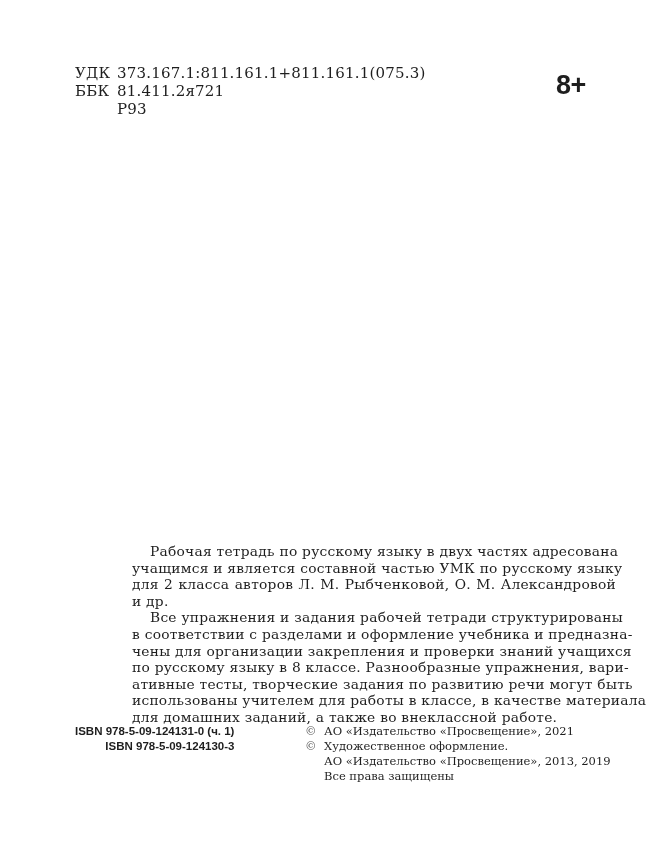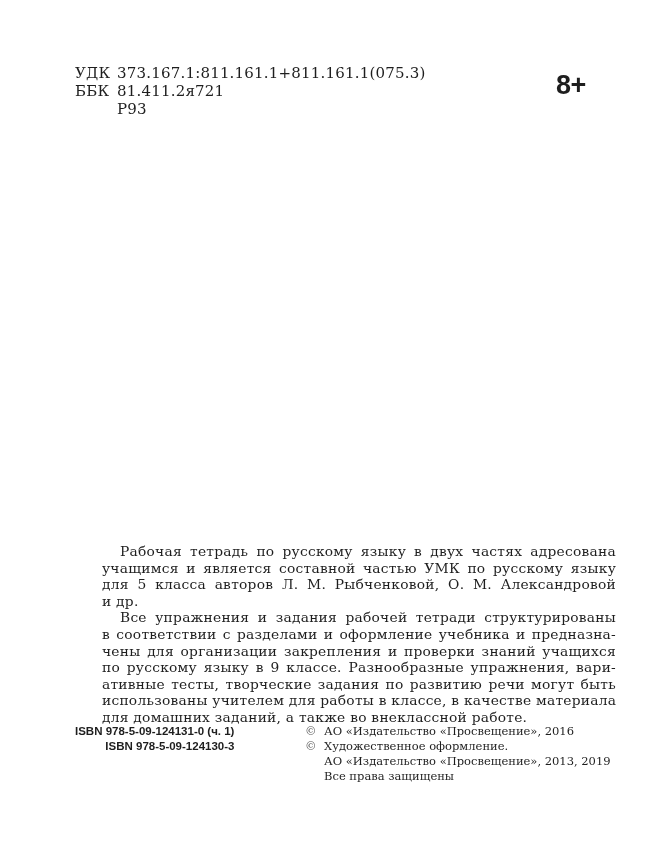--- a/index.html
+++ b/index.html
@@ -59,20 +59,21 @@
     }
     .annotation p {
       margin: 0;
       text-indent: 18px;
     }
     .annotation .line {
       display: block;
       text-align: justify;
       text-align-last: justify;
       white-space: nowrap;
+      margin-left: 30px;
     }
     .annotation .line.last {
       text-align-last: left;
     }
     .annotation .line.first {
       padding-left: 18px;
     }
     .isbn {
       position: absolute;
       left: 75px;
@@ -121,43 +122,43 @@
       <span>Р93</span>
     </div>
   </div>
 
   <div class="age">8+</div>
 
   <div class="annotation">
     <p>
       <span class="line first" style="text-indent:0">Рабочая тетрадь по русскому языку в двух частях адресована</span>
       <span class="line" style="text-indent:0">учащимся и является составной частью УМК по русскому языку</span>
-      <span class="line" style="text-indent:0">для 5 класса авторов Л. М. Рыбченковой, О. М. Александровой</span>
+      <span class="line" style="text-indent:0">для 2 класса авторов Л. М. Рыбченковой, О. М. Александровой</span>
       <span class="line last" style="text-indent:0">и др.</span>
     </p>
     <p>
       <span class="line first" style="text-indent:0">Все упражнения и задания рабочей тетради структурированы</span>
       <span class="line" style="text-indent:0">в соответствии с разделами и оформление учебника и предназна-</span>
       <span class="line" style="text-indent:0">чены для организации закрепления и проверки знаний учащихся</span>
-      <span class="line" style="text-indent:0">по русскому языку в 9 классе. Разнообразные упражнения, вари-</span>
+      <span class="line" style="text-indent:0">по русскому языку в 8 классе. Разнообразные упражнения, вари-</span>
       <span class="line" style="text-indent:0">ативные тесты, творческие задания по развитию речи могут быть</span>
       <span class="line" style="text-indent:0">использованы учителем для работы в классе, в качестве материала</span>
       <span class="line last" style="text-indent:0">для домашних заданий, а также во внеклассной работе.</span>
     </p>
   </div>
 
   <div class="isbn">
     <div>ISBN 978-5-09-124131-0 (ч. 1)</div>
     <div>ISBN 978-5-09-124130-3</div>
   </div>
 
   <div class="copyright">
     <div class="row">
       <span class="sym">©</span>
-      <span>АО «Издательство «Просвещение», 2016</span>
+      <span>АО «Издательство «Просвещение», 2021</span>
     </div>
     <div class="row">
       <span class="sym">©</span>
       <span>Художественное оформление.</span>
     </div>
     <div class="row">
       <span class="sym"></span>
       <span>АО «Издательство «Просвещение», 2013, 2019</span>
     </div>
     <div class="row">

